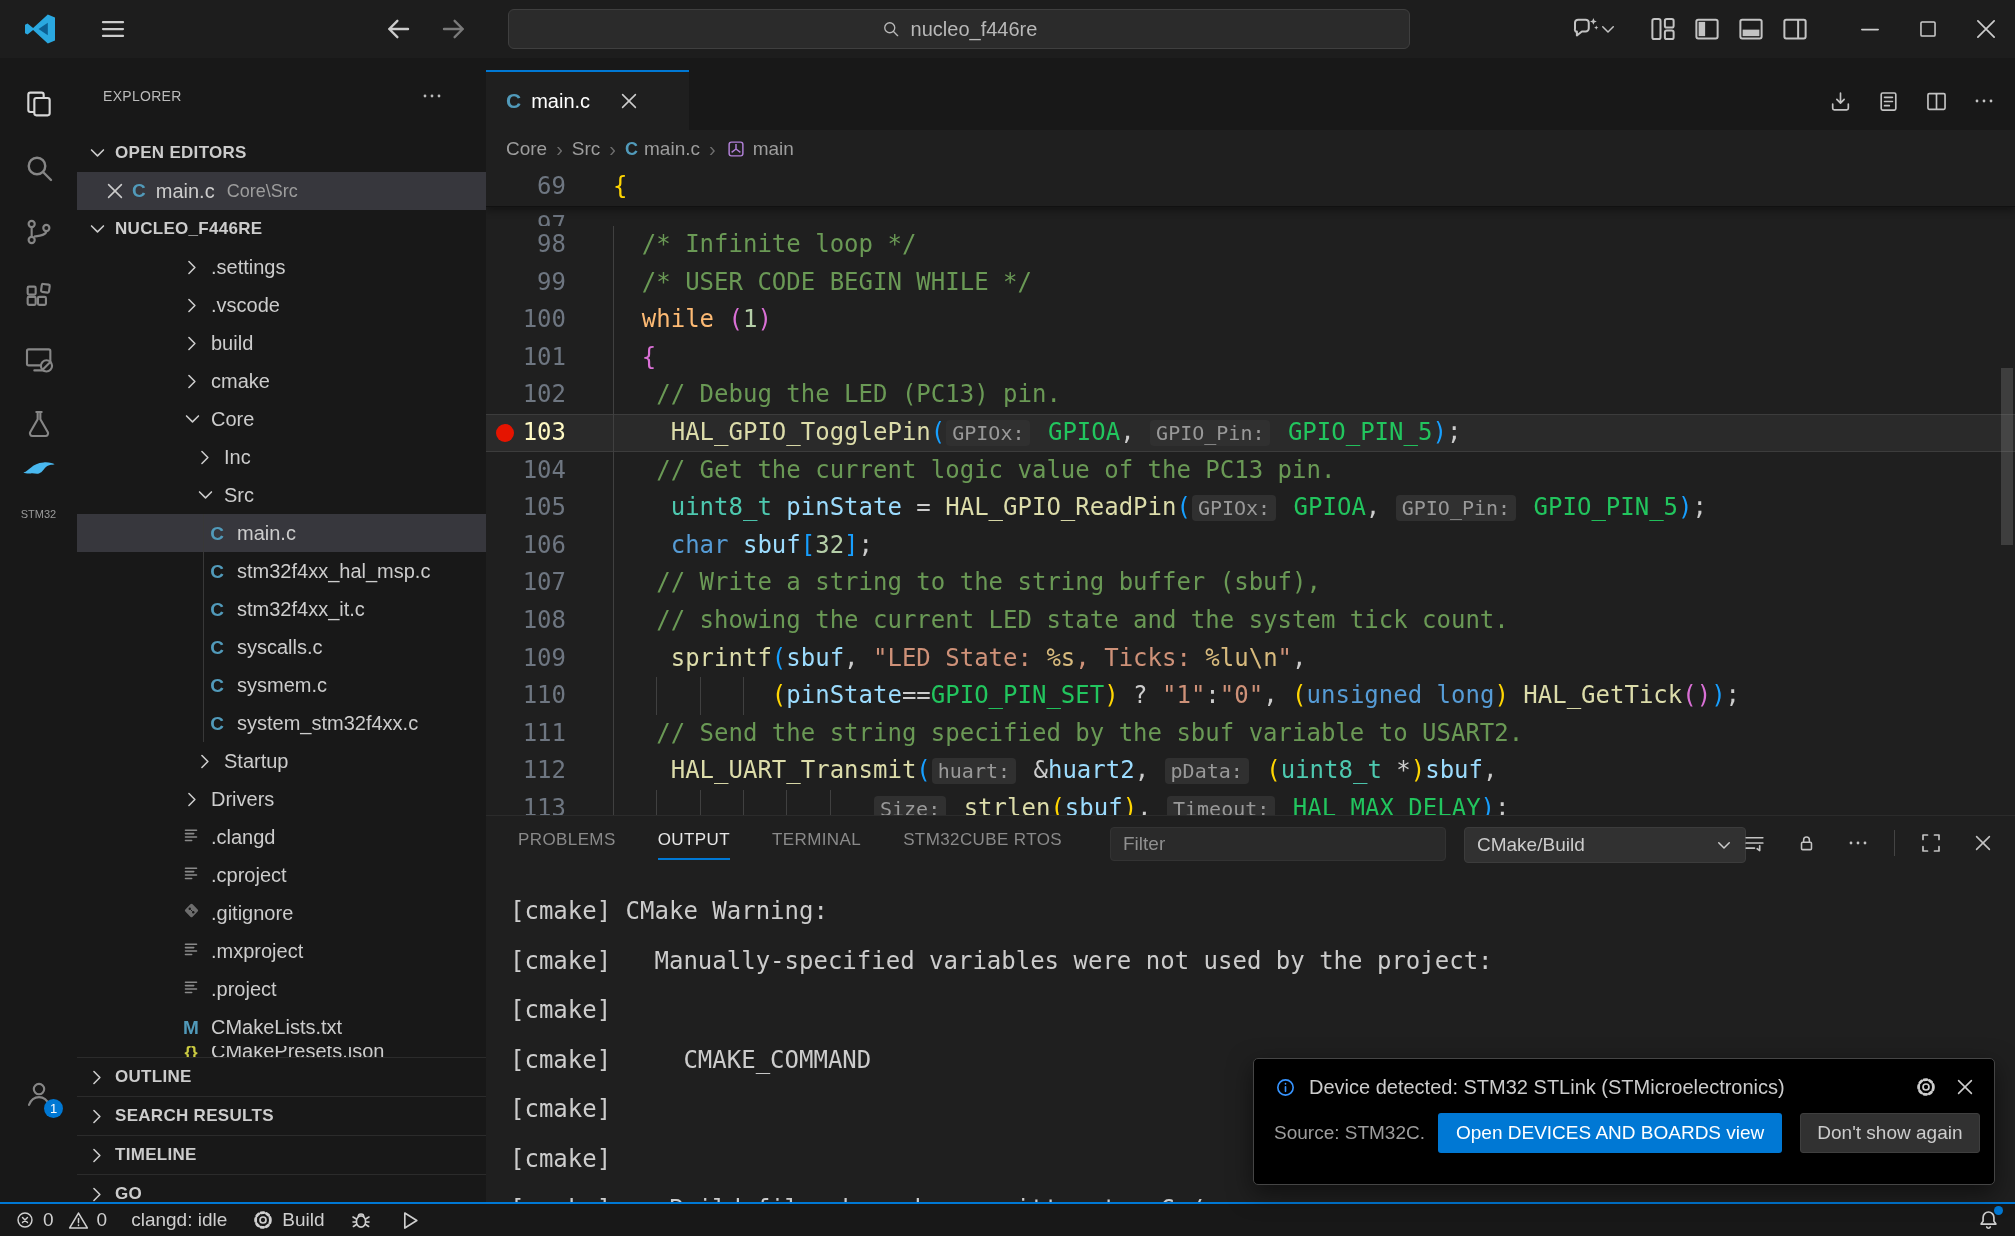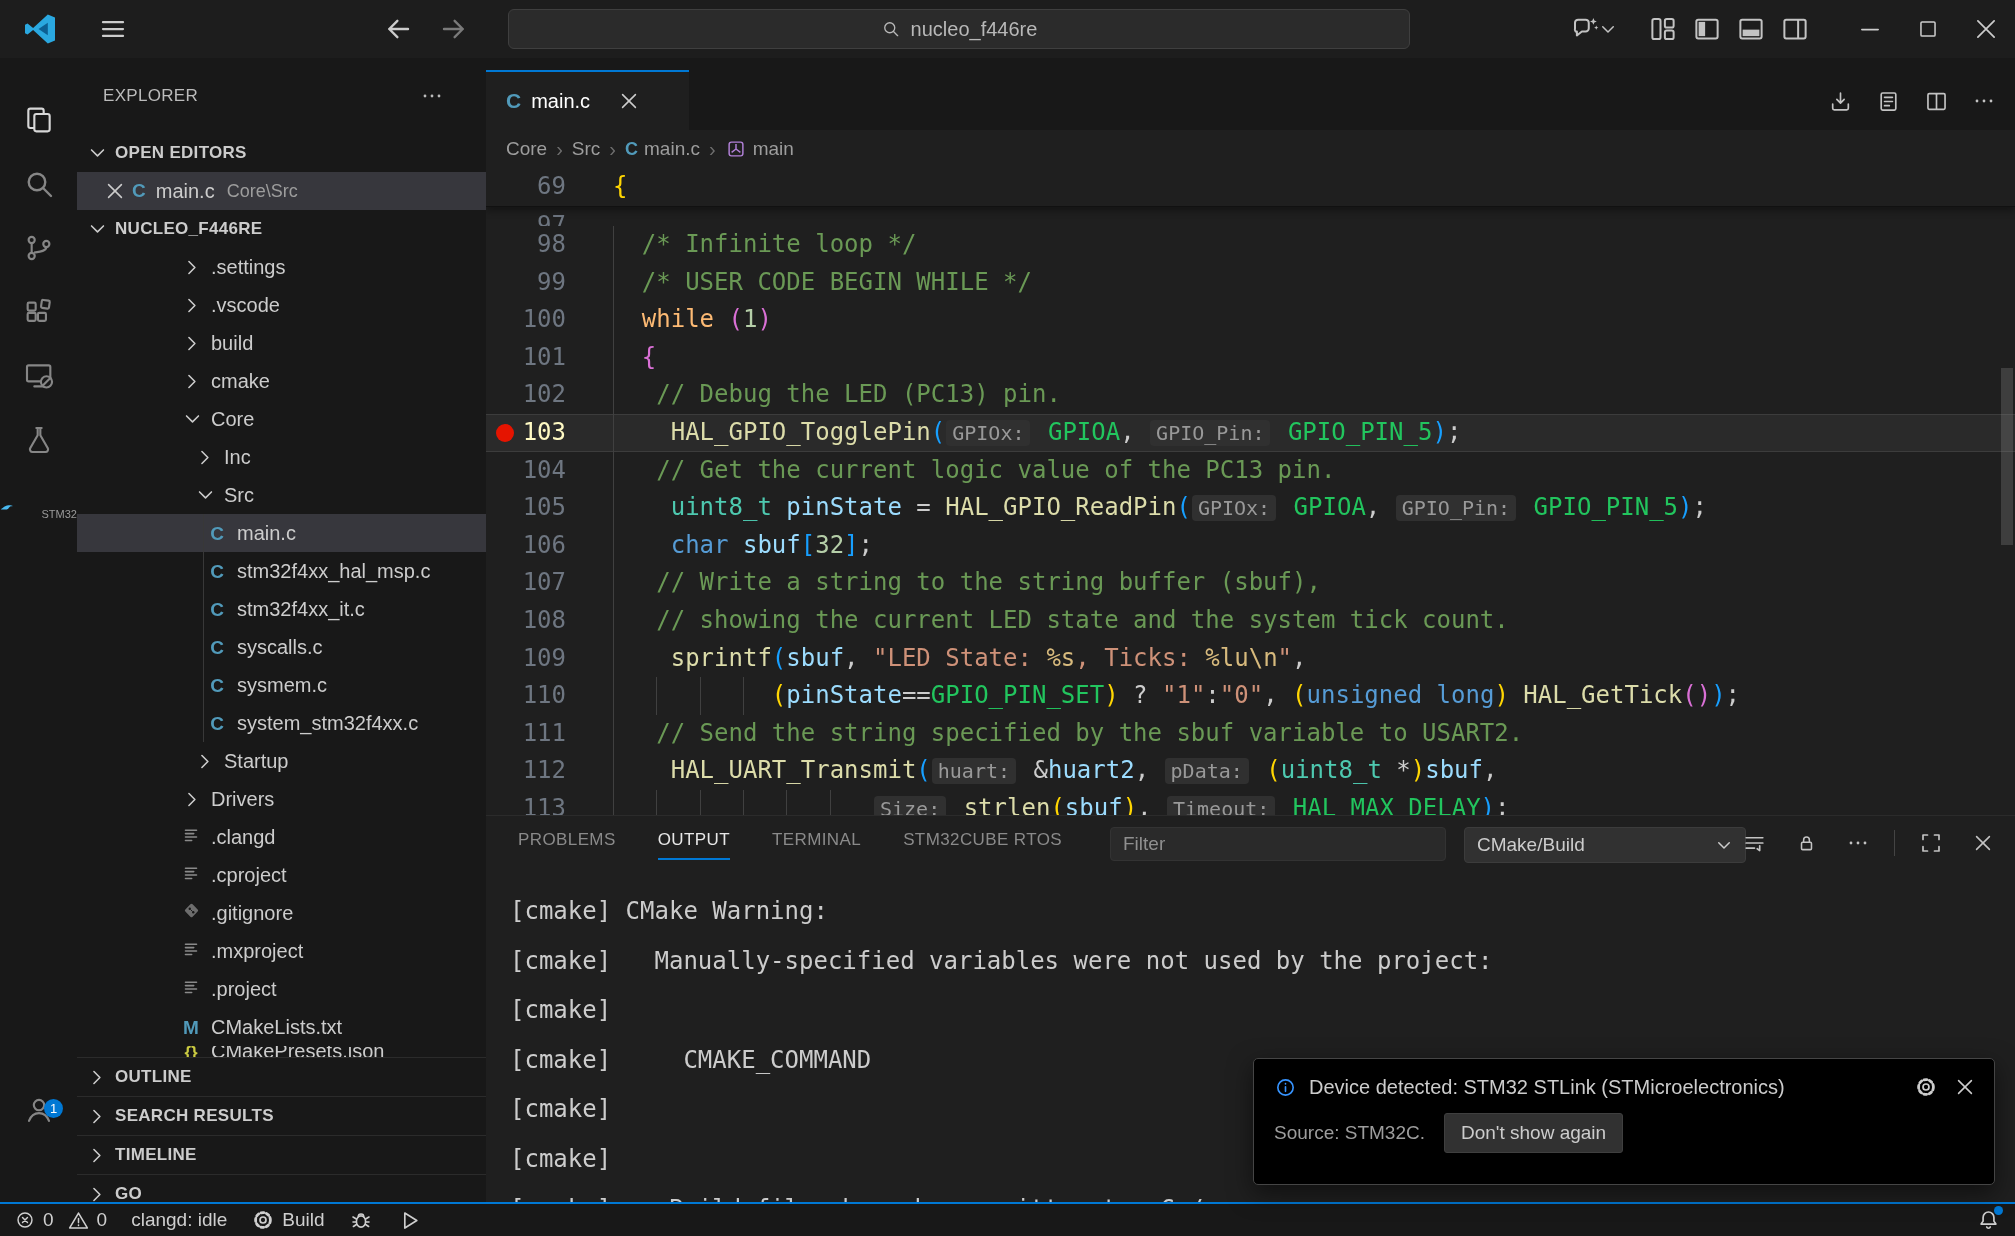--- a/index.html
+++ b/index.html
@@ -19,31 +19,31 @@
   .tb-right{position:absolute;right:0;top:0;height:58px;display:flex;align-items:center;}
   .tb-icon{width:44px;height:44px;display:flex;align-items:center;justify-content:center;color:#c3c3c3;}
   .tb-chev{margin-left:-8px;margin-right:6px;color:#c3c3c3;}
   .winbtn{width:58px;height:58px;display:flex;align-items:center;justify-content:center;color:#cccccc;}
 
   
   .activitybar{position:absolute;left:0;top:58px;width:77px;bottom:34px;background:#181818;border-right:1px solid #2b2b2b;
                display:flex;flex-direction:column;}
   .ab-top{flex:1;display:flex;flex-direction:column;align-items:center;padding-top:14px;}
   .ab-bottom{display:flex;flex-direction:column;align-items:center;padding-bottom:12px;}
-  .ab-item{width:77px;height:64px;display:flex;flex-direction:row;align-items:flex-end;justify-content:center;
+  .ab-item{width:77px;height:64px;display:flex;flex-direction:column;align-items:center;justify-content:center;
            color:#868686;position:relative;cursor:pointer;gap:28px;}
   .ab-item.active{color:#d7d7d7;}
   .ab-label{font-size:11px;margin-top:2px;color:#9a9a9a;}
   .ab-badge{position:absolute;right:14px;bottom:8px;min-width:19px;height:19px;border-radius:10px;background:#0078d4;
             color:#fff;font-size:13px;display:flex;align-items:center;justify-content:center;}
 
   
   .sidebar{position:absolute;left:77px;top:58px;width:409px;bottom:34px;background:#181818;overflow:hidden;}
   .sb-title{height:76px;display:flex;align-items:center;padding-left:26px;position:relative;}
-  .sb-title-label{font-size:17px;color:#bbbbbb;letter-spacing:.3px;}
+  .sb-title-label{font-size:14px;color:#bbbbbb;letter-spacing:.3px;}
   .sb-title-more{position:absolute;right:42px;color:#bbbbbb;cursor:pointer;}
   .sb-row{height:38px;display:flex;align-items:center;position:relative;font-size:20px;color:#cccccc;cursor:pointer;}
   .sb-header{font-weight:bold;font-size:17px;letter-spacing:.3px;}
   .sb-header .hdr-chev{margin-left:11px;margin-right:8px;color:#cccccc;}
   .sb-row.selected{background:#37373d;}
   .sb-detail{color:#9d9d9d;font-size:18px;margin-left:12px;}
   .sb-close{margin-left:27px;margin-right:6px;color:#cccccc;}
   .tree-chev{position:absolute;color:#cccccc;}
   .tree-icon{position:absolute;width:24px;text-align:center;}
   .tree-label{position:absolute;white-space:nowrap;}
@@ -728,20 +728,21 @@
           </span>
         <span class="icon">
             <svg width="22" height="22" viewBox="0 0 24 24" fill="none" stroke="currentColor" stroke-width="1.6" stroke-linecap="round" stroke-linejoin="round">
               <path d="M5 5l14 14M19 5 5 19" stroke-width="1.7"></path>
             </svg>
           </span>
       </span>
     </div>
     <div class="notif-foot">
       <span class="notif-src">Source: STM32C...</span>
+      <span class="btn-primary">Open DEVICES AND BOARDS view</span>
       <span class="btn-secondary">Don't show again</span>
     </div>
   </div>
 
   <div class="statusbar">
     <div class="st-left">
       <span class="st-item">
         <span class="icon">
             <svg width="22" height="22" viewBox="0 0 24 24" fill="none" stroke="currentColor" stroke-width="1.6" stroke-linecap="round" stroke-linejoin="round">
               <circle cx="12" cy="12" r="7.6"></circle>

